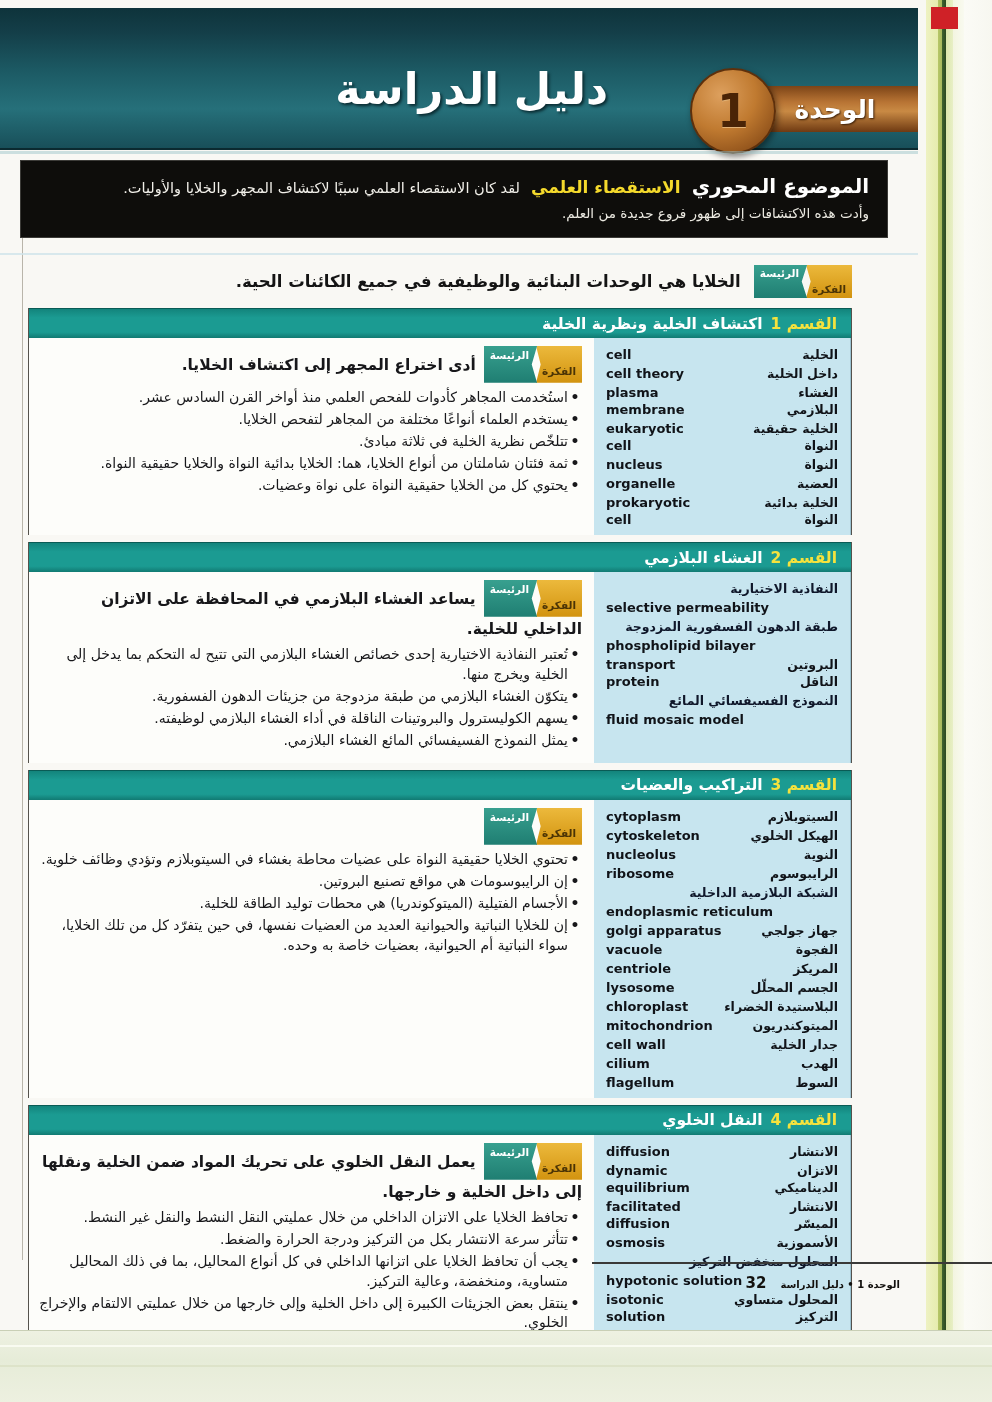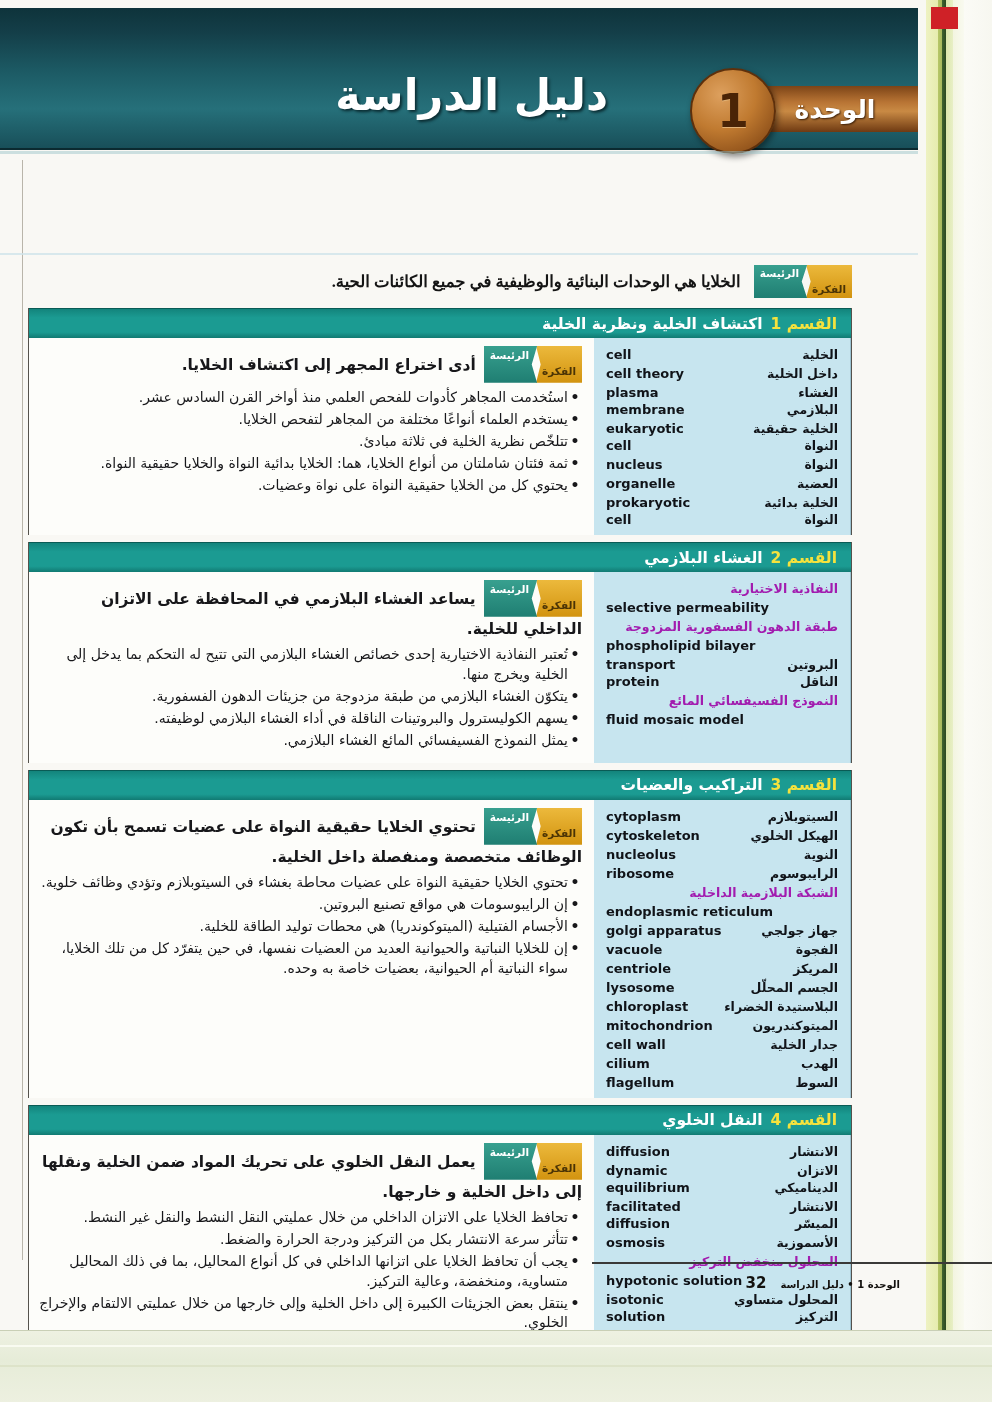--- a/index.html
+++ b/index.html
@@ -38,21 +38,21 @@
   }
   .unit-label{color:#fff;font-size:25px;font-weight:bold;text-shadow:1px 1px 2px #3a1d06;}
   .unit-circle{
     position:absolute;left:690px;top:60px;width:82px;height:82px;border-radius:50%;
     background:radial-gradient(circle at 35% 30%,#dda05e 0%,#c07a30 45%,#8a4d18 85%,#6f3a10 100%);
     border:2px solid #5d300c;display:flex;align-items:center;justify-content:center;
     box-shadow:2px 3px 6px rgba(0,0,0,.45);
   }
   .unit-circle span{font-size:46px;font-weight:bold;color:#4a2406;text-shadow:0 1px 0 #e2b277;}
   .page-title{
-    position:absolute;right:310px;top:62px;color:#ffffff;font-size:43px;font-weight:bold;
+    position:absolute;right:310px;top:56px;color:#ffffff;font-size:43px;font-weight:bold;
     text-shadow:2px 2px 3px #0a2b31;letter-spacing:1px;direction:rtl;
   }
 
   
   .scanline{position:absolute;height:2px;background:#cfe3ea;opacity:.8;}
   .sl1{left:0;top:253px;width:918px;}
 
   
   .theme-band{
     position:absolute;left:20px;top:160px;width:868px;height:78px;
@@ -63,21 +63,21 @@
   .tb-label{font-size:20px;font-weight:bold;color:#ffffff;margin-left:6px;}
   .tb-high{font-size:17px;font-weight:bold;color:#f4d92c;margin-left:6px;}
   .tb-text{font-size:14.5px;color:#f1efe9;}
   .tb-line2{font-size:13.5px;color:#eceae2;margin-top:3px;padding-left:120px;}
 
   
   .big-idea{
     position:absolute;left:110px;top:266px;width:742px;direction:rtl;text-align:right;
     color:#141414;
   }
-  .big-idea-text{font-size:16.5px;font-weight:bold;font-family:Liberation Serif, serif;}
+  .big-idea-text{font-size:16.5px;font-weight:bold;}
 
   
   .idea-badge{display:inline-flex;direction:rtl;vertical-align:middle;margin-left:8px;transform:translateY(-1px);}
   .ib-gold{
     background:linear-gradient(180deg,#ecb93c,#d2930f);color:#4a3305;font-size:10.5px;font-weight:bold;
     padding:18px 6px 3px;clip-path:polygon(0 0,100% 0,100% 100%,0 100%,10% 50%);
   }
   .ib-teal{
     background:linear-gradient(180deg,#38a08f,#1f7e72);color:#ffffff;font-size:10.5px;font-weight:bold;
     padding:2px 8px 3px 6px;clip-path:polygon(0 0,100% 0,90% 50%,100% 100%,0 100%);margin-right:-1px;
@@ -100,21 +100,21 @@
   .bullet{display:flex;direction:rtl;font-size:14px;line-height:1.4;margin:2.5px 0;}
   .b-dot{flex:0 0 14px;text-align:center;font-weight:bold;}
   .b-text{flex:1 1 auto;}
   .vocab{
     flex:0 0 257px;background:#c7e5ef;padding:7px 12px 6px 12px;box-sizing:border-box;
     border-right:1px solid #9bc3d2;
   }
   .v-row{display:flex;direction:ltr;justify-content:space-between;align-items:center;padding:1px 0;line-height:17px;gap:12px;}
   .v-en{font-size:13px;font-weight:bold;color:#101318;direction:ltr;}
   .v-ar{font-size:12.5px;font-weight:bold;color:#101318;direction:rtl;}
-  .v-line-ar{text-align:right;direction:rtl;font-size:12.5px;font-weight:bold;color:#a21caf;padding:1px 0;line-height:17px;}
+  .v-line-ar{text-align:right;direction:rtl;font-size:12.5px;font-weight:bold;color:#0f172a;padding:1px 0;line-height:17px;}
   .v-line-en{text-align:left;direction:ltr;font-size:13px;font-weight:bold;color:#101318;padding:1px 0;line-height:17px;}
 
   
   .footer-rule{position:absolute;left:592px;top:1262px;width:400px;height:2px;background:#3a3a38;}
   .page-footer{
     position:absolute;left:600px;top:1274px;width:300px;direction:rtl;display:flex;align-items:baseline;
     justify-content:flex-start;gap:14px;color:#13110e;
   }
   .f-text{font-size:10px;font-weight:bold;}
   .f-num{font-size:15px;font-weight:bold;}
@@ -143,20 +143,28 @@
       <span class="unit-label">الوحدة</span>
     </div>
     <div class="unit-circle">
       <span>1</span>
     </div>
     <div class="page-title">دليل الدراسة</div>
   </div>
 
   <div class="scanline sl1"></div>
 
+  <div class="theme-band">
+    <div class="tb-line1">
+      <span class="tb-label">الموضوع المحوري</span>
+      <span class="tb-high">الاستقصاء العلمي</span>
+      <span class="tb-text">لقد كان الاستقصاء العلمي سببًا لاكتشاف المجهر والخلايا والأوليات.</span>
+    </div>
+    <div class="tb-line2">وأدت هذه الاكتشافات إلى ظهور فروع جديدة من العلم.</div>
+  </div>
 
   <div class="big-idea">
     <span class="idea-badge">
       <span class="ib-gold">الفكرة</span>
       <span class="ib-teal">الرئيسة</span>
     </span>
     <span class="big-idea-text">الخلايا هي الوحدات البنائية والوظيفية في جميع الكائنات الحية.</span>
   </div>
 
   <div class="sections" id="sections">
@@ -273,21 +281,21 @@
       <div class="sec">
         <div class="sec-header">
           <span class="sec-num">القسم 3</span>
           <span class="sec-title">التراكيب والعضيات</span>
         </div>
         <div class="sec-body" style="min-height: 290px;">
           <div class="sec-content">
             <div class="idea-row"><span class="idea-badge">
                 <span class="ib-gold">الفكرة</span>
                 <span class="ib-teal">الرئيسة</span>
-              </span><span class="idea-text">تحتوي الخلايا حقيقية النواة على عضيات تسمح بأن تكون الوظائف متخصصة ومنفصلة داخل الخلية.</span></div>
+              </span></div>
             <div class="bullets">
               <div class="bullet">
                 <span class="b-dot">•</span>
                 <span class="b-text">تحتوي الخلايا حقيقية النواة على عضيات محاطة بغشاء في السيتوبلازم وتؤدي وظائف خلوية.</span>
               </div>
               <div class="bullet">
                 <span class="b-dot">•</span>
                 <span class="b-text">إن الرايبوسومات هي مواقع تصنيع البروتين.</span>
               </div>
               <div class="bullet">

